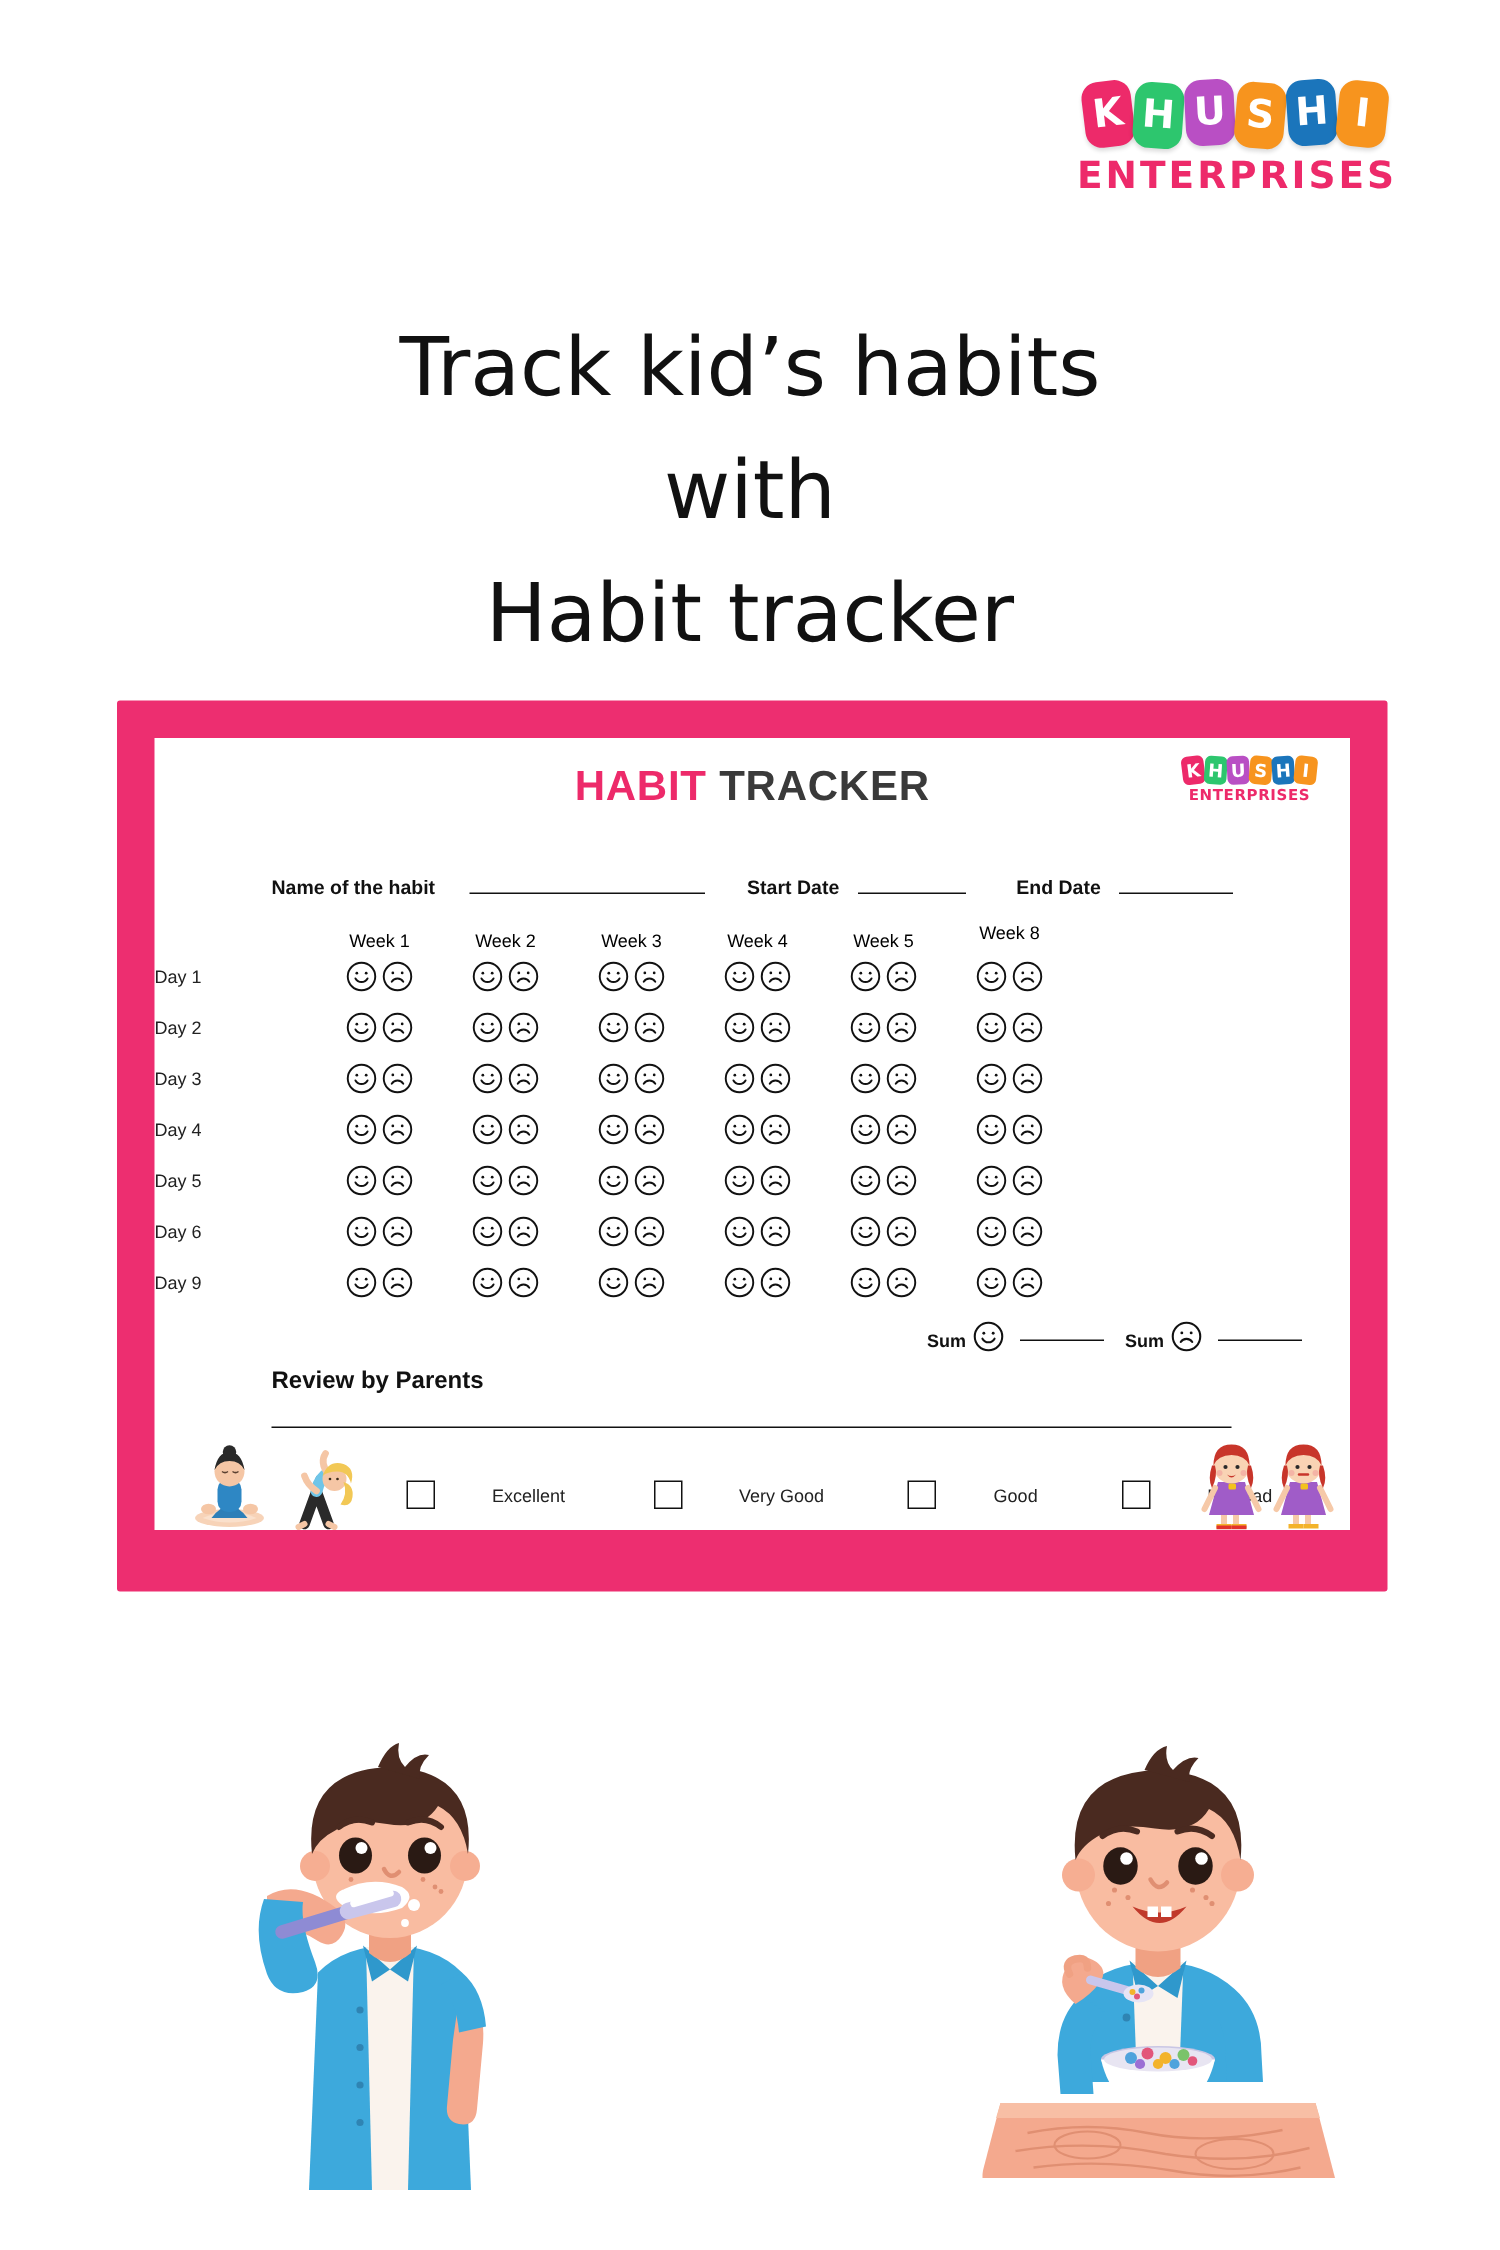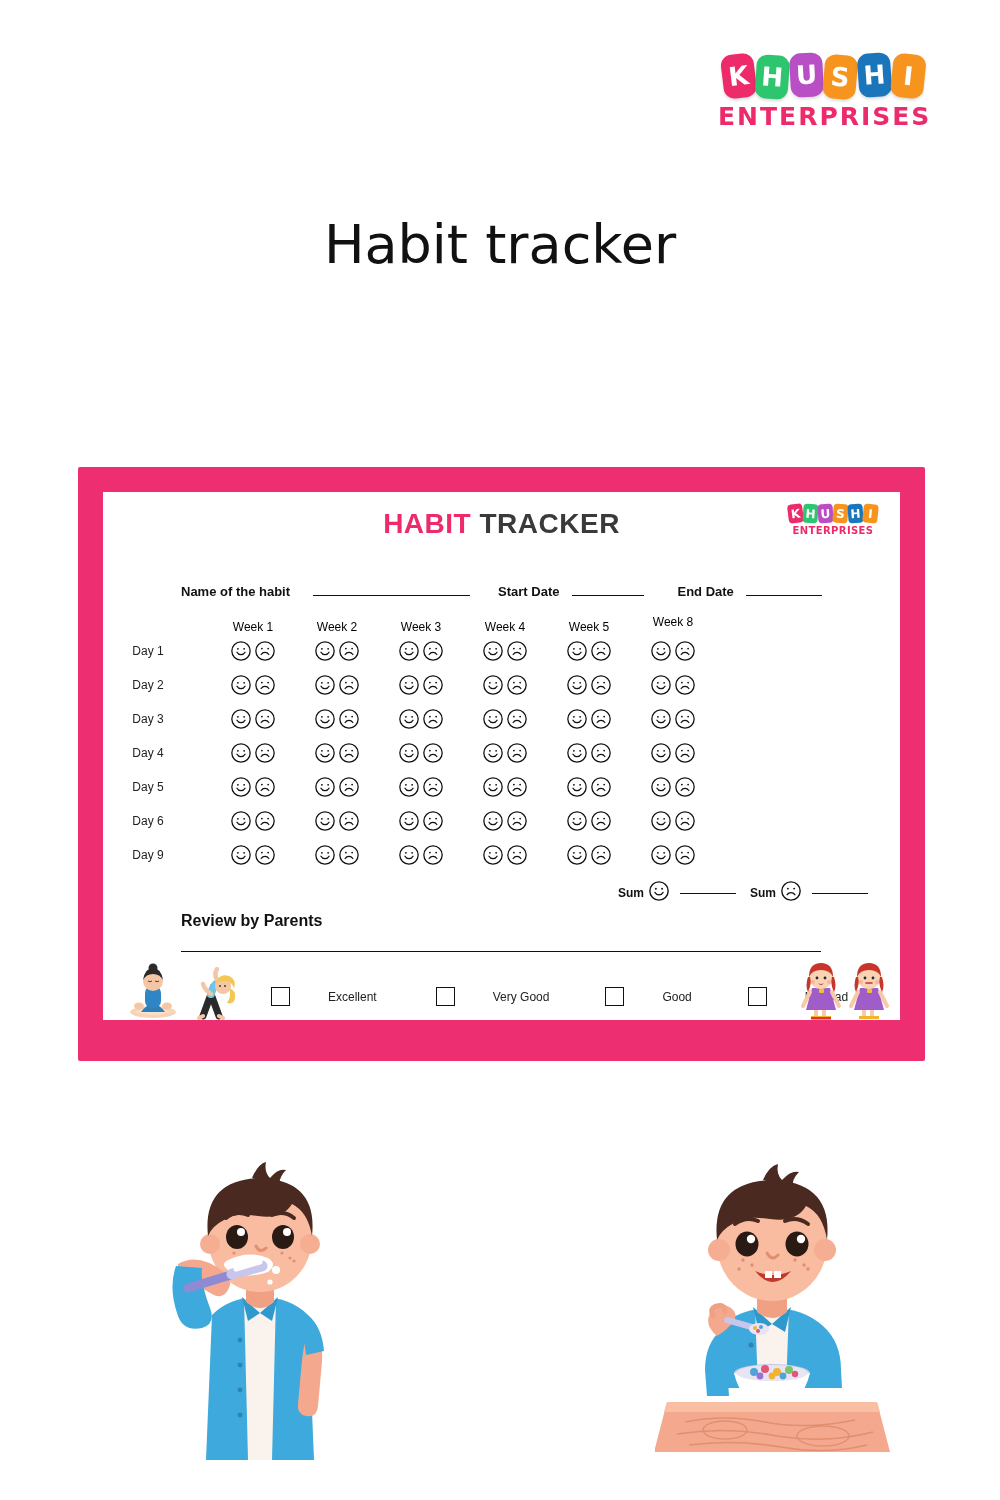--- a/index.html
+++ b/index.html
@@ -116,21 +116,21 @@
   .grid-wrap { position:absolute; top:128px; left:0; width:797px; }
   .week-head { display:flex; padding-left:108px; }
   .wk-cell {
     width:84px; text-align:center;
     font-size:12px; color:#000000;
   }
   .wk-cell.w5 { position:relative; top:-5px; }
 
   .day-row { display:flex; align-items:center; height:34px; }
   .day-lbl {
-    width:108px; text-align:center; padding-right:18px;
+    width:108px; text-align:left; padding-right:18px;
     font-size:12px; color:#222;
   }
   .face-cell {
     width:84px; display:flex; justify-content:center; align-items:center; gap:2px;
   }
   .face { display:block; }
 
   
   .sum-row {
     position:absolute; top:388px; left:0; width:797px;
@@ -182,20 +182,22 @@
     <span class="tile t1" style="background: rgb(45, 198, 110);">H</span>
     <span class="tile t2" style="background: rgb(185, 79, 196);">U</span>
     <span class="tile t3" style="background: rgb(247, 148, 30);">S</span>
     <span class="tile t4" style="background: rgb(27, 117, 187);">H</span>
     <span class="tile t5" style="background: rgb(247, 148, 30);">I</span>
   </div>
   <div class="brand-sub">ENTERPRISES</div>
 </div>
 
 <div class="headline">
+  <span class="l1">Track kid’s habits</span>
+  <span class="l2">with</span>
   <span class="l3">Habit tracker</span>
 </div>
 
 <div class="card">
   <div class="sheet">
 
     <div class="sheet-title">
       <span class="hl">HABIT</span><span> TRACKER</span>
     </div>
 

